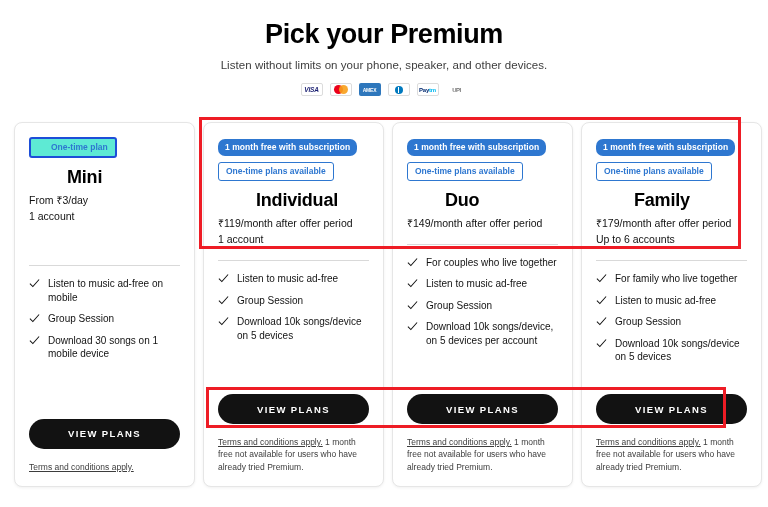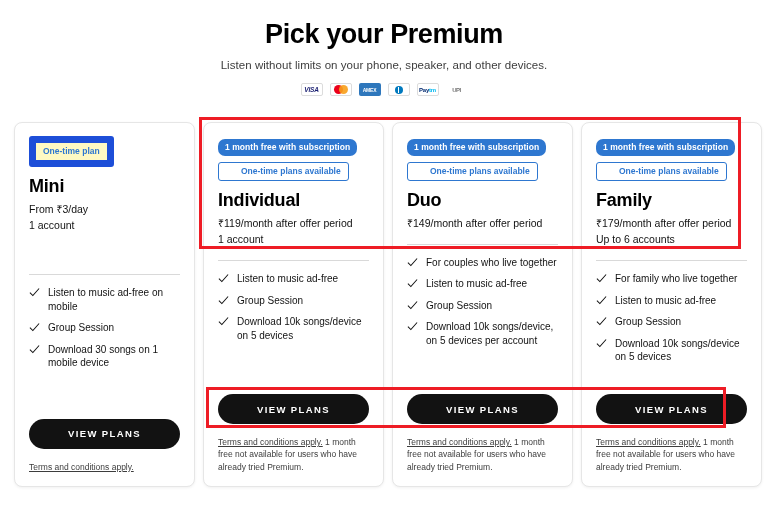--- a/index.html
+++ b/index.html
@@ -66,32 +66,32 @@
   .badge-blue {
     display: inline-block; align-self: flex-start;
     background: #2e77d0; color: #fff;
     font-size: 8.5px; font-weight: 700; letter-spacing: 0.05px;
     padding: 3px 7px 4px 7px; border-radius: 7px; white-space: nowrap;
   }
   .badge-outline {
     display: inline-block; align-self: flex-start;
     border: 1px solid #2e77d0; color: #2e77d0; background: #fff;
     font-size: 8.5px; font-weight: 700;
-    padding: 3px 7px 4px 22px; border-radius: 3px; white-space: nowrap;
+    padding: 3px 7px 4px 7px; border-radius: 3px; white-space: nowrap;
     margin-top: 6px;
   }
   .badge-onetime {
     display: inline-block; align-self: flex-start;
-    border: 7px solid #1d4ed8; color: #2e77d0; background: #fef9c3;
+    border: 2px solid #1d4ed8; color: #2e77d0; background: #5eead4;
     font-size: 8.5px; font-weight: 700;
-    padding: 3px 7px 4px 7px; border-radius: 3px; white-space: nowrap;
+    padding: 3px 7px 4px 20px; border-radius: 3px; white-space: nowrap;
   }
   .plan-name {
     font-size: 18px; font-weight: 700; color: #000;
-    margin-top: 9px; letter-spacing: -0.2px; line-height: 1.15;
+    margin-top: 9px; letter-spacing: -0.2px; line-height: 1.15; margin-left: 38px;
   }
   .plan-price { font-size: 10.5px; color: #121212; margin-top: 5px; line-height: 1.35; }
   .plan-accounts { font-size: 10.5px; color: #121212; margin-top: 2px; line-height: 1.35; }
 
   .divider { height: 1px; background: #d9d9d9; margin: 14px 0 11px 0; }
   .card .spacer-top { flex: 0 0 auto; }
 
   .features { list-style: none; display: flex; flex-direction: column; gap: 8px; }
   .feature { display: flex; align-items: flex-start; gap: 8px; }
   .check { flex: 0 0 auto; width: 11px; height: 11px; margin-top: 1px; }

